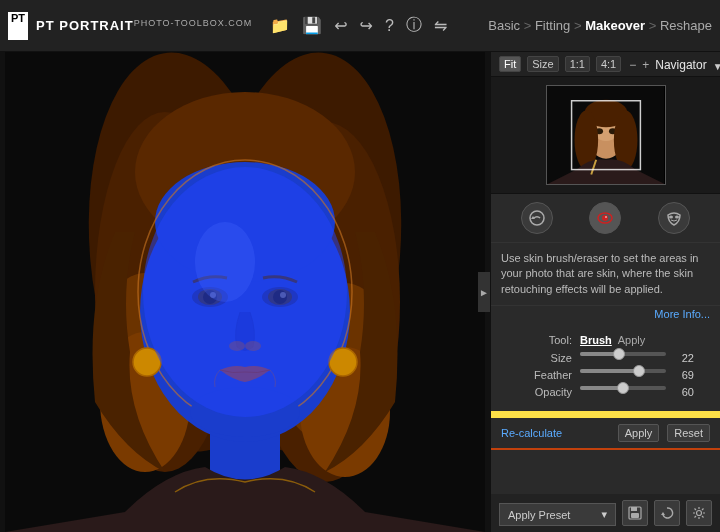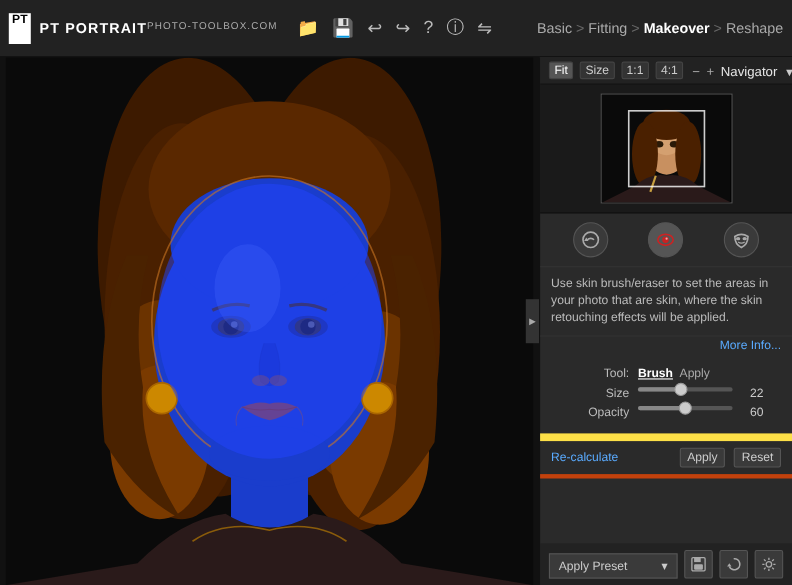--- a/index.html
+++ b/index.html
@@ -295,21 +295,21 @@
       color: #ccc;
       width: 20px;
       text-align: right;
     }
 
     
     #recalc-row {
       display: flex;
       align-items: center;
       padding: 6px 10px;
-      border-bottom: 4px solid #c2410c;
+      border-bottom: 2px solid #c2410c;
       gap: 8px;
     }
     #recalc-label {
       font-size: 11px;
       color: #5aabff;
       cursor: pointer;
       margin-right: auto;
     }
     .action-btn {
       font-size: 11px;
@@ -557,20 +557,28 @@
 
       <div class="slider-row">
         <span class="slider-label">Size</span>
         <div class="slider-track">
           <div class="slider-fill" style="width:45%"></div>
           <div class="slider-thumb" style="left:45%"></div>
         </div>
         <span class="slider-number">22</span>
       </div>
 
+      <div class="slider-row">
+        <span class="slider-label">Feather</span>
+        <div class="slider-track">
+          <div class="slider-fill" style="width:69%"></div>
+          <div class="slider-thumb" style="left:69%"></div>
+        </div>
+        <span class="slider-number">69</span>
+      </div>
 
       <div class="slider-row">
         <span class="slider-label">Opacity</span>
         <div class="slider-track">
           <div class="slider-fill" style="width:50%"></div>
           <div class="slider-thumb" style="left:50%"></div>
         </div>
         <span class="slider-number">60</span>
       </div>
     </div>

